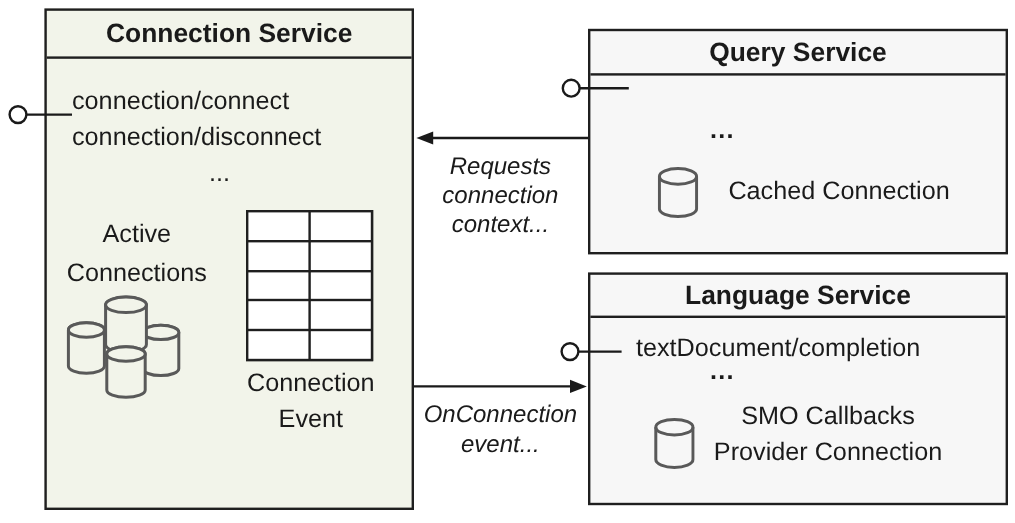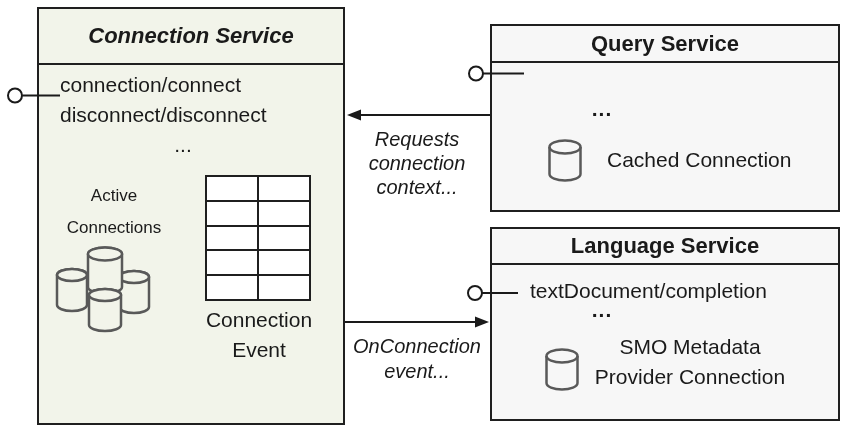--- a/index.html
+++ b/index.html
@@ -14,44 +14,44 @@
   .box-header {
     box-sizing:border-box; width:100%;
     border-bottom:2px solid var(--border,#1f1f1f);
     display:flex; align-items:center; justify-content:center;
     font-weight:bold; font-size:22px; letter-spacing:0;
   }
   .abs { position:absolute; }
   .body-text { font-size:21px; line-height:30px; white-space:nowrap; }
   .center { text-align:center; }
   .ellipsis-line { font-size:21px; line-height:24px; text-align:center; font-weight:bold; letter-spacing:1px; }
-  .stack32 { line-height:32px; font-size:17px; text-align:center; }
+  .stack32 { line-height:32px; font-size:21px; text-align:center; }
   .italic-label { font-style:italic; font-size:20px; text-align:center; }
   .cb-table {
     position:absolute; box-sizing:border-box;
     display:grid; grid-template-columns:1fr 1fr; grid-auto-rows:1fr;
     gap:2px; background:var(--border,#1f1f1f); border:2px solid var(--border,#1f1f1f);
   }
   .cb-table .cell { background:#ffffff; }
   .overlay { position:absolute; left:0; top:0; pointer-events:none; }
   svg { display:block; }
 </style>
 </head>
 <body>
 
 <div class="canvas">
 
   <div class="box green" style="left:37px; top:7px; width:308px; height:418px;">
-    <div class="box-header" style="height:56px;font-style:italic;">
+    <div class="box-header" style="height:40px;">
       <span>Connection Service</span>
     </div>
 
     <div class="abs body-text" style="left:21px; top:61px; width:246px;">
       <div>connection/connect</div>
-      <div>disconnect/disconnect</div>
+      <div>connection/disconnect</div>
       <div class="center">...</div>
     </div>
 
     <div class="abs stack32" style="left:5px; top:171px; width:140px;">
       <div>Active</div>
       <div>Connections</div>
     </div>
 
     <svg class="abs" style="left:16px; top:234px;" width="104" height="94" viewBox="0 0 104 94" fill="var(--connection-fill,#f2f4ea)" stroke="var(--icon-stroke,#595959)" stroke-width="2.5">
 
@@ -107,21 +107,21 @@
     </div>
 
     <div class="abs body-text" style="left:38px; top:47px;">textDocument/completion</div>
     <div class="abs ellipsis-line" style="left:88px; top:69px; width:44px;">...</div>
 
     <svg class="abs" style="left:53px; top:119px;" width="34" height="43" viewBox="0 0 34 43" fill="none" stroke="var(--icon-stroke,#595959)" stroke-width="2.5">
       <path d="M1.5,8 v27 a15.5,6.5 0 0 0 31,0 v-27"></path>
       <ellipse cx="17" cy="8" rx="15.5" ry="6.5"></ellipse>
     </svg>
     <div class="abs body-text center" style="left:88px; top:103px; width:220px;">
-      <div>SMO Metadata</div>
+      <div>SMO Callbacks</div>
       <div>Provider Connection</div>
     </div>
   </div>
 
   <svg class="overlay" width="846" height="436" viewBox="0 0 846 436">
     <g stroke="var(--text,#1a1a1a)" stroke-width="2" fill="#ffffff">
 
       <g>
         <line x1="22.5" y1="95.5" x2="60" y2="95.5"></line>
         <circle cx="15" cy="95.5" r="7"></circle>

